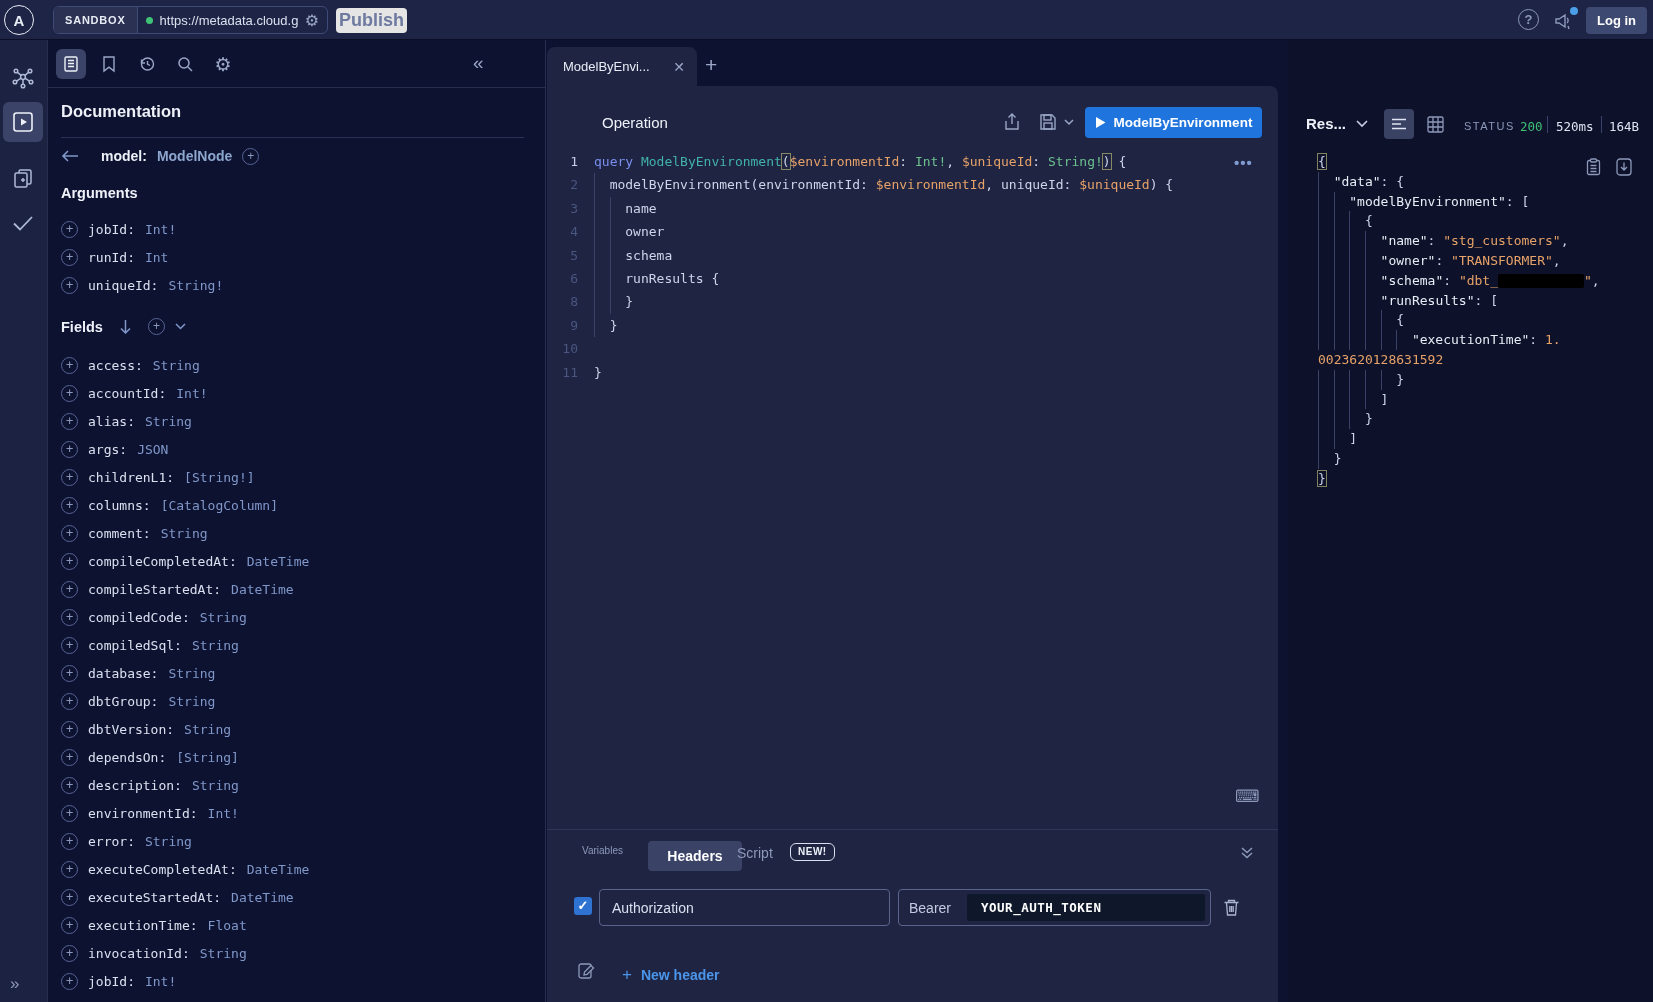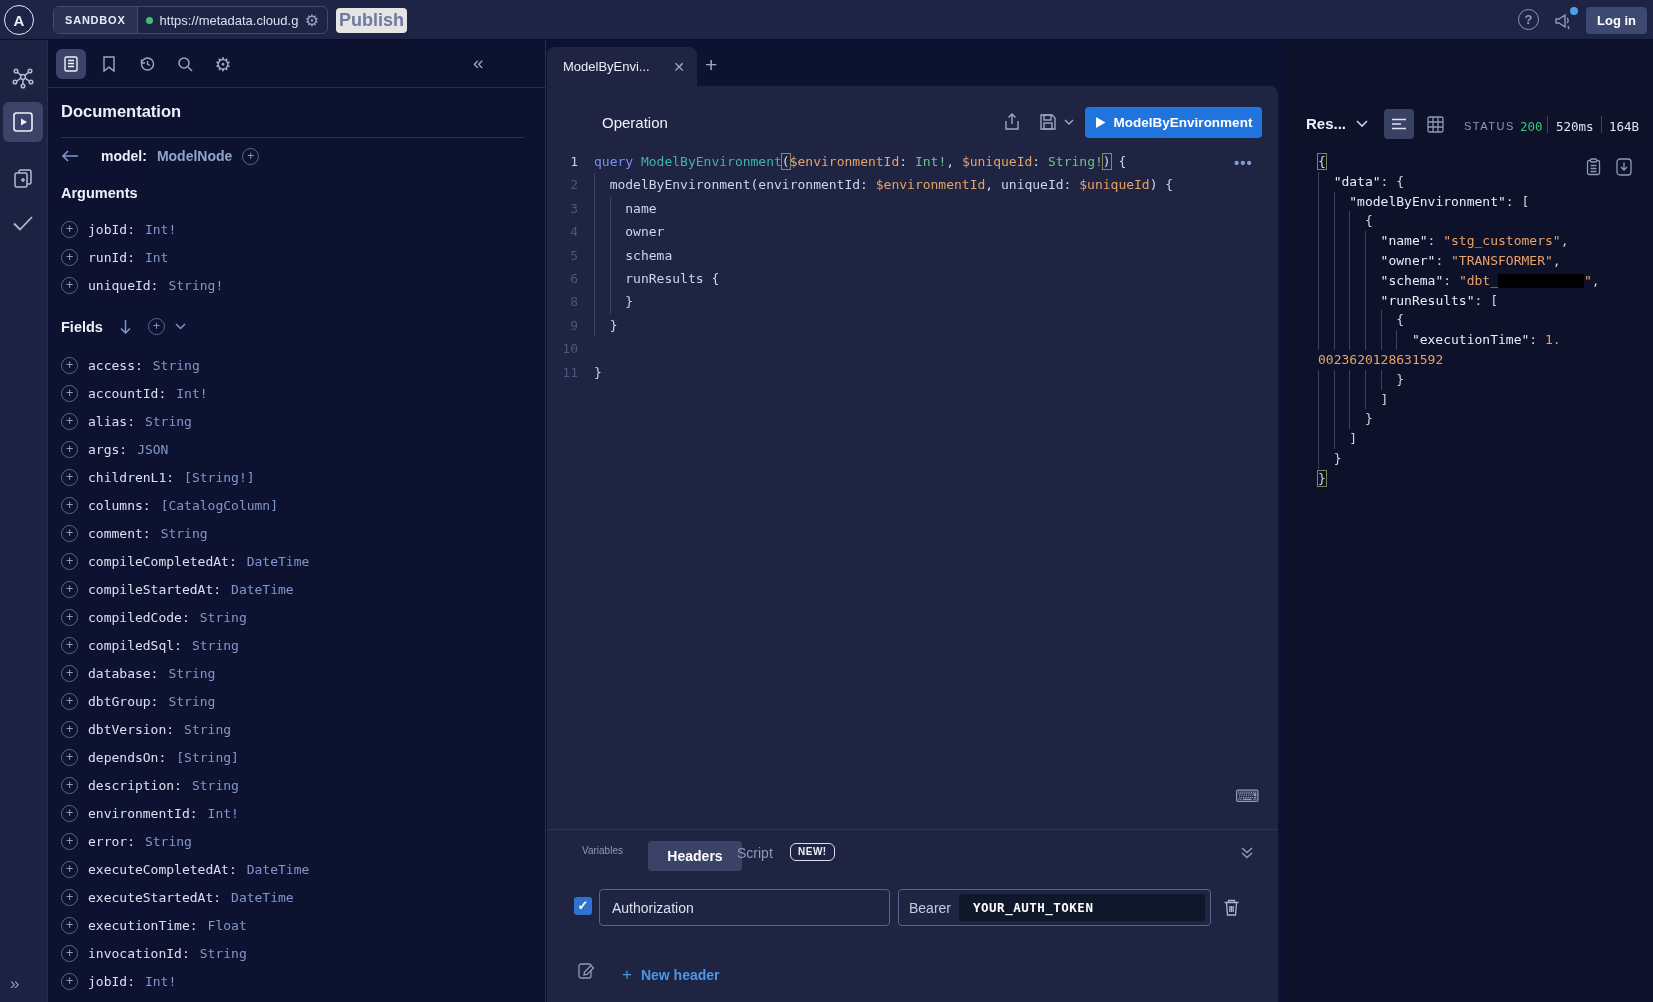--- a/index.html
+++ b/index.html
@@ -75,21 +75,21 @@
 
   
   #footer-divider { position:absolute; left:0; top:743px; width:731px; height:1px; background:#2e3658; }
   #ftab-variables { position:absolute; left:35px; top:759px; font-size:10px; color:#8d99bb; }
   #ftab-headers { position:absolute; left:101px; top:755px; width:94px; height:30px; background:#3a4266; border-radius:4px; color:#fff; font-weight:bold; font-size:14px; display:flex; align-items:center; justify-content:center; }
   #ftab-script { position:absolute; left:190px; top:759px; font-size:14px; color:#8d99bb; }
   #new-badge { position:absolute; left:243px; top:757px; border:1.5px solid #d9dfee; border-radius:6px; padding:2px 7px 3px; font-size:10px; font-weight:bold; color:#eef1f8; letter-spacing:.5px; }
   #footer-collapse { position:absolute; left:693px; top:760px; }
   #hdr-checkbox { position:absolute; left:27px; top:811px; width:18px; height:18px; background:#2e72d2; border-radius:3px; color:#fff; font-size:13px; font-weight:bold; text-align:center; line-height:18px; }
   #hdr-key-input { position:absolute; left:52px; top:803px; width:291px; height:37px; border:1px solid #59648c; border-radius:4px; background:transparent; display:flex; align-items:center; padding:0 12px; font-size:14px; color:#d9e0ef; }
-  #hdr-val-field { position:absolute; left:351px; top:803px; width:313px; height:37px; border:1px solid #59648c; border-radius:4px; display:flex; align-items:center; padding:0 5px 0 10px; gap:8px; }
+  #hdr-val-field { position:absolute; left:351px; top:803px; width:313px; height:37px; border:1px solid #59648c; border-radius:4px; display:flex; align-items:center; padding:0 5px 0 10px; gap:16px; }
   #hdr-val-prefix { font-size:14px; color:#c2cbe0; flex:none; }
   #hdr-token { flex:1; height:27px; background:#0f172a; border-radius:2px; display:flex; align-items:center; padding:0 0 0 14px; color:#fff; font-family:"DejaVu Sans Mono", monospace; font-weight:bold; font-size:12.5px; letter-spacing:.5px; }
   #hdr-trash { position:absolute; left:676px; top:812px; }
   #env-icon { position:absolute; left:30px; top:876px; }
   #new-header-btn { position:absolute; left:75px; top:879px; color:#4b96ea; font-weight:bold; font-size:14px; display:flex; align-items:center; gap:9px; }
   #new-header-btn .plus { font-size:17px; font-weight:normal; }
   #shared-headers-link { position:absolute; right:38px; top:926px; color:#c4b5fd; font-weight:bold; font-size:14px; }
 
   
   #resppanel { position:absolute; left:1288px; top:40px; width:365px; height:962px; background:#0d1129; }

